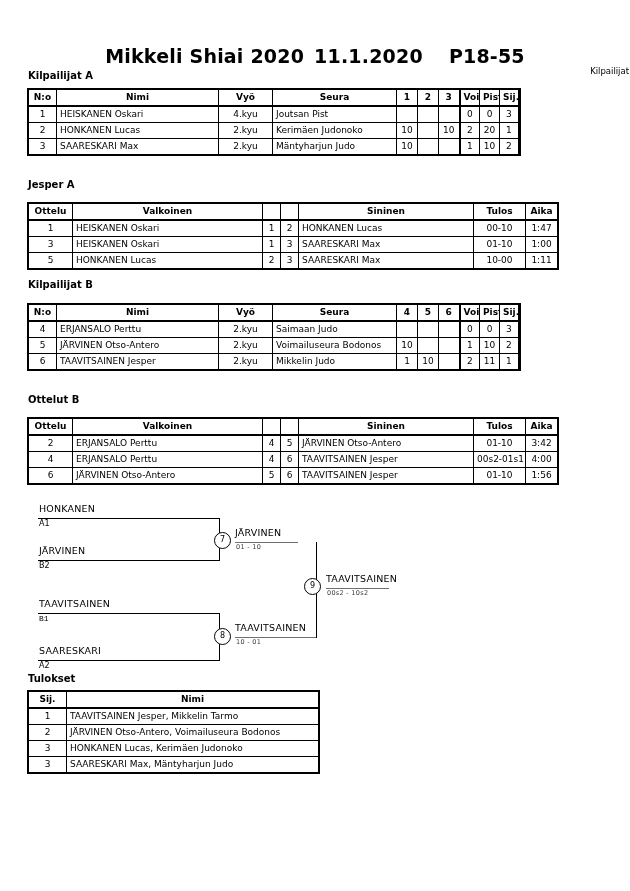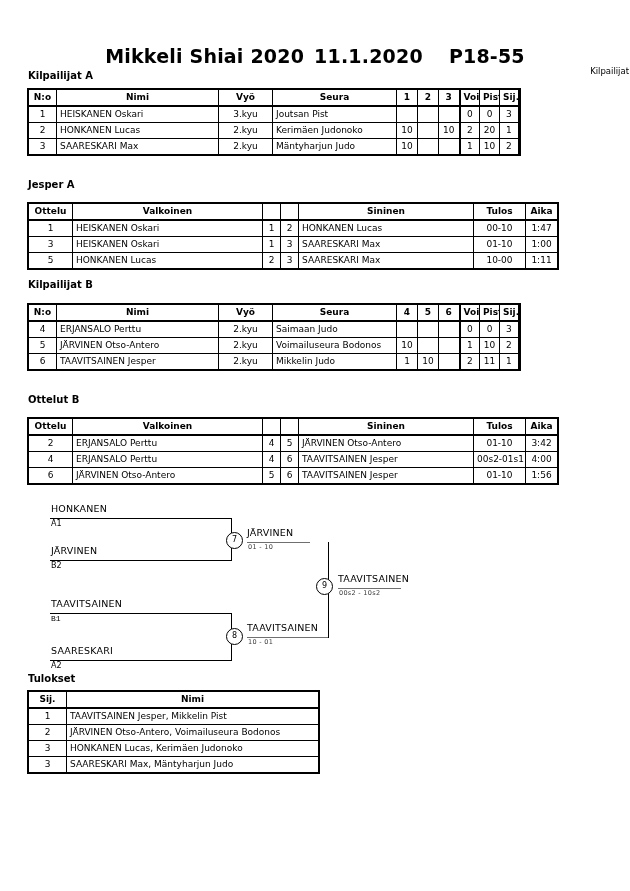--- a/index.html
+++ b/index.html
@@ -71,21 +71,21 @@
   .outer { box-shadow: 0 0 0 1px #000; }
 
   .c { text-align: center; }
   .l { text-align: left; }
 
   
   .sep-left { border-left: 2px solid #000 !important; }
   .sep-right { border-right: 2px solid #000 !important; }
 
   
-  .bracket { position: absolute; left: 16px; top: 0; width: 578px; height: 891px; }
+  .bracket { position: absolute; left: 4px; top: 0; width: 578px; height: 891px; }
   .bk-label {
     position: absolute;
     font-size: 9.5px;
     white-space: nowrap;
     letter-spacing: 0.2px;
   }
   .bk-seed {
     position: absolute;
     font-size: 8px;
     white-space: nowrap;
@@ -148,21 +148,21 @@
         <th>3</th>
         <th class="sep-left">Voit.</th>
         <th>Pist.</th>
         <th class="sep-right">Sij.</th>
       </tr>
     </thead>
     <tbody>
       <tr>
         <td class="c">1</td>
         <td class="l">HEISKANEN Oskari</td>
-        <td class="c">3.kyu</td>
+        <td class="c">4.kyu</td>
         <td class="l">Joutsan Pist</td>
         <td class="c"></td>
         <td class="c"></td>
         <td class="c"></td>
         <td class="c sep-left">0</td>
         <td class="c">0</td>
         <td class="c sep-right">3</td>
       </tr>
       <tr>
         <td class="c">2</td>
@@ -417,21 +417,21 @@
       </colgroup>
     <thead>
       <tr>
         <th>Sij.</th>
         <th>Nimi</th>
       </tr>
     </thead>
     <tbody>
       <tr>
         <td class="c">1</td>
-        <td class="l">TAAVITSAINEN Jesper, Mikkelin Pist</td>
+        <td class="l">TAAVITSAINEN Jesper, Mikkelin Tarmo</td>
       </tr>
       <tr>
         <td class="c">2</td>
         <td class="l">JÄRVINEN Otso-Antero, Voimailuseura Bodonos</td>
       </tr>
       <tr>
         <td class="c">3</td>
         <td class="l">HONKANEN Lucas, Kerimäen Judonoko</td>
       </tr>
       <tr>

